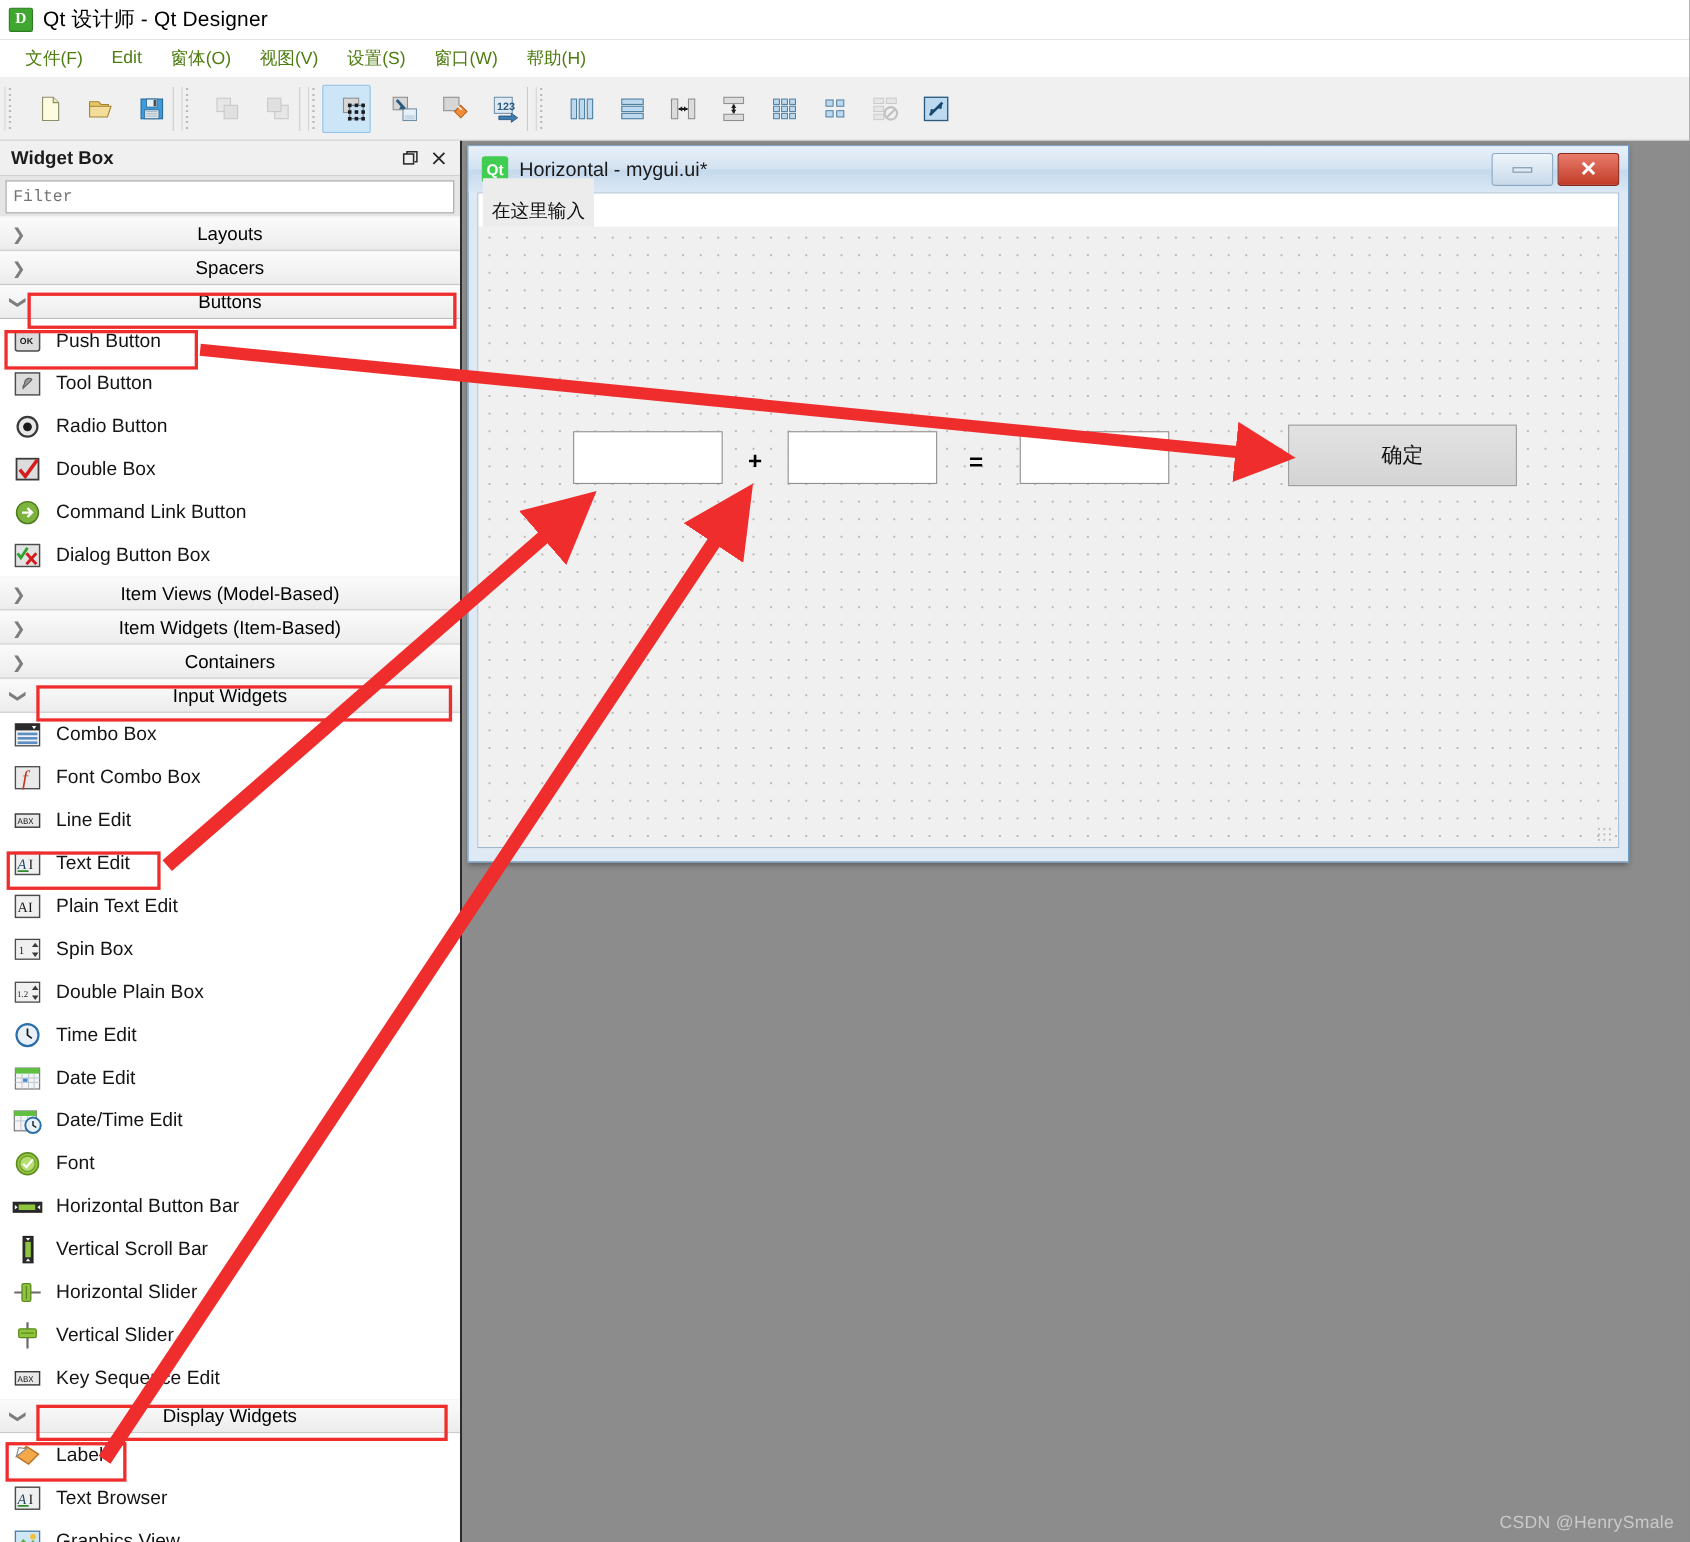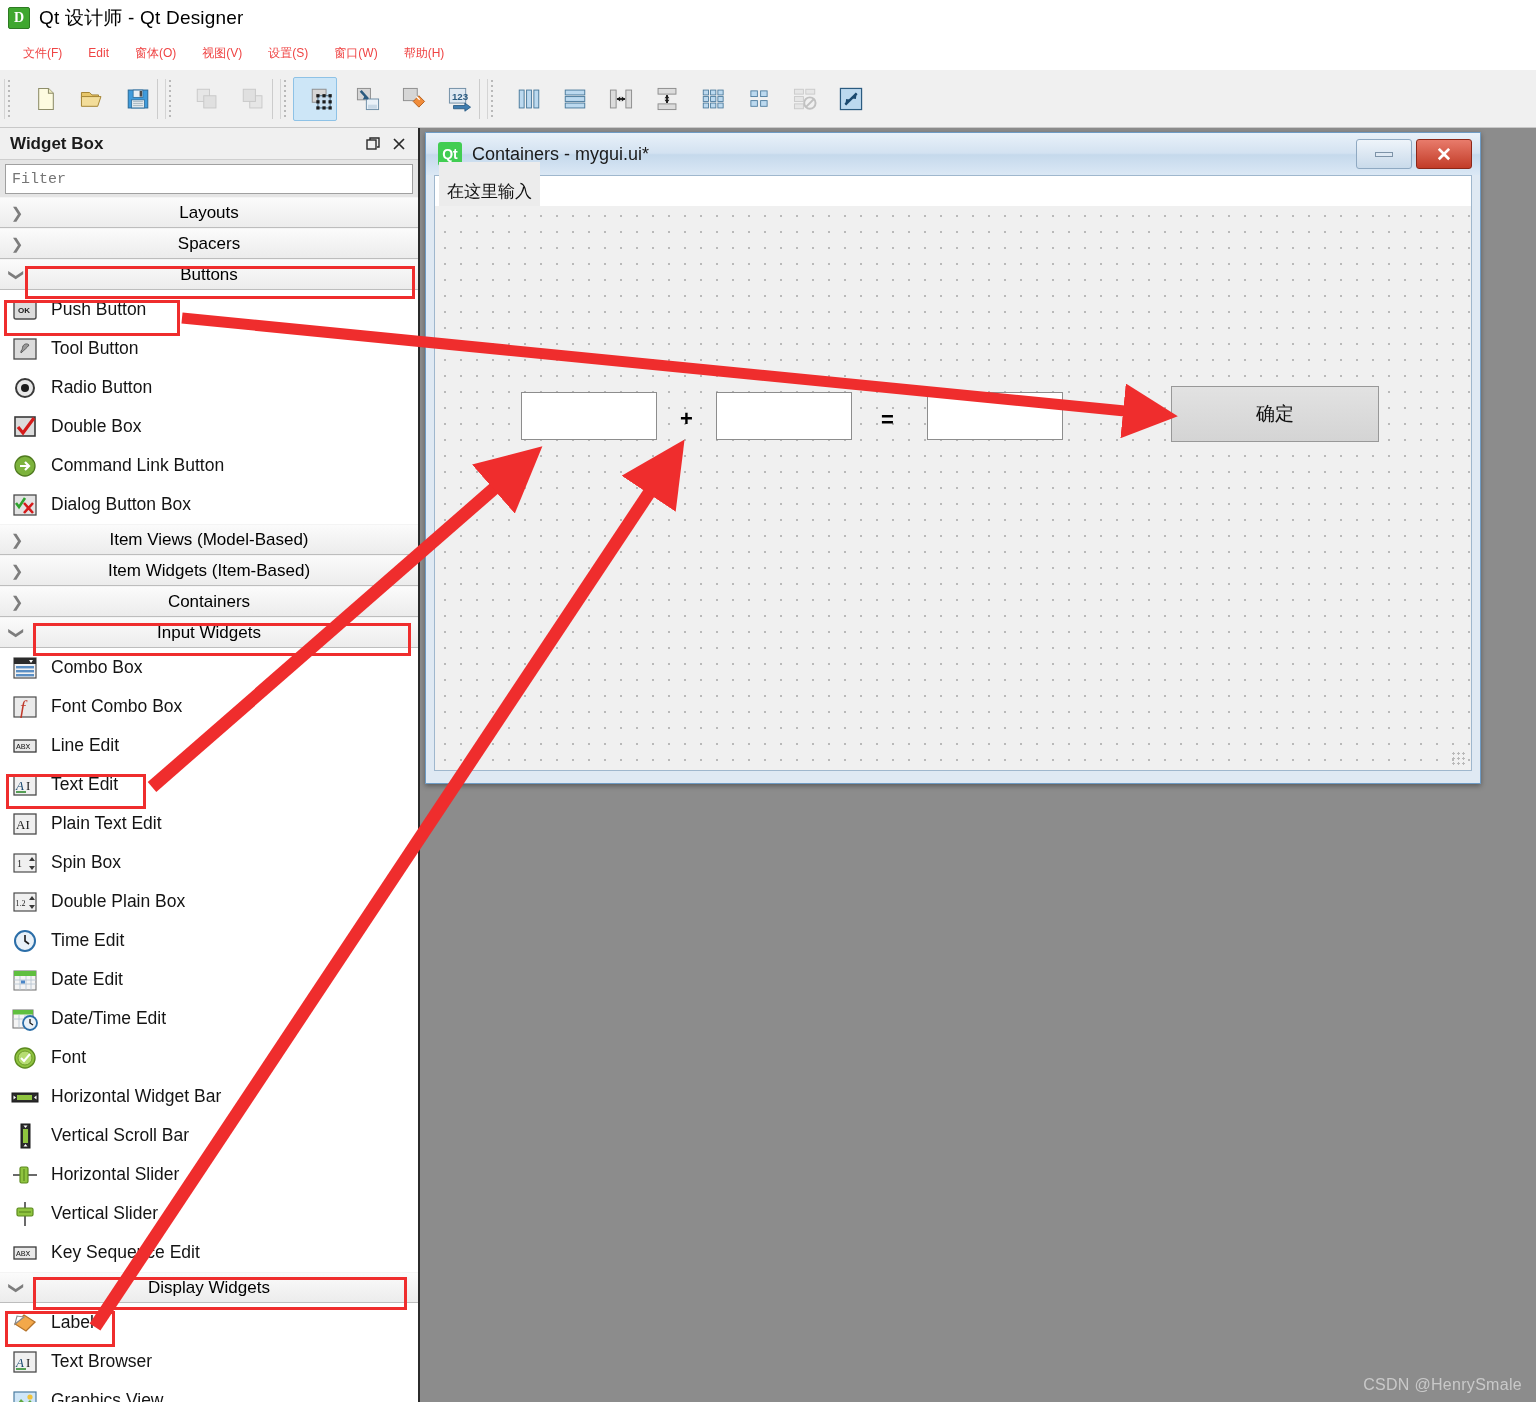--- a/index.html
+++ b/index.html
@@ -23,21 +23,21 @@
     font-family:"Liberation Serif", serif; border-radius:2px; margin-right:9px;
   }
   #app-title{ font-size:19px; color:#000; letter-spacing:.2px; }
 
   
   #menubar{
     position:absolute; left:0; top:36px; width:1536px; height:34px;
     background:#ffffff; display:flex; align-items:center; padding-left:10px;
   }
   .menu-item{
-    font-size:12px; color:#ef4444; padding:2px 13px; cursor:default; white-space:nowrap;
+    font-size:16px; color:#4d7c0f; padding:2px 13px; cursor:default; white-space:nowrap;
   }
 
   
   #toolbar{
     position:absolute; left:0; top:70px; width:1536px; height:58px;
     background:#f0f0f0; border-bottom:1px solid #c8c8c8;
     display:flex; align-items:center;
   }
   .tb-grip{
     width:8px; height:40px; margin:0 4px;
@@ -602,21 +602,21 @@
 
     <div class="wb-item">
       <span class="wi-icon">
         <svg class="icn" viewBox="0 0 28 26">
           <rect x="1" y="9" width="26" height="9" fill="#2b2b2b" stroke="#1b1b1b" stroke-width="1"></rect>
           <rect x="6" y="11" width="15" height="5" fill="#8fc43f"></rect>
           <path d="M5 13.5l-2.5-2v4z" fill="#fff"></path>
             <path d="M23 13.5l2.5-2v4z" fill="#fff"></path>
         </svg>
       </span>
-      <span class="wi-label">Horizontal Widget Bar</span>
+      <span class="wi-label">Horizontal Button Bar</span>
     </div>
 
     <div class="wb-item">
       <span class="wi-icon">
         <svg class="icn" viewBox="0 0 28 26">
           <rect x="10" y="1" width="9" height="24" fill="#2b2b2b" stroke="#1b1b1b" stroke-width="1"></rect>
           <rect x="12" y="6" width="5" height="14" fill="#8fc43f"></rect>
           <path d="M14.5 5l-2-2.5h4z" fill="#fff"></path>
             <path d="M14.5 21l-2 2.5h4z" fill="#fff"></path>
         </svg>
@@ -694,21 +694,21 @@
       <span class="wi-label">Graphics View</span>
     </div>
 
   </div>
 </div>
 
 <div id="formwin">
 
   <div id="form-titlebar">
     <div id="form-qticon">Qt</div>
-    <div id="form-title">Containers - mygui.ui*</div>
+    <div id="form-title">Horizontal - mygui.ui*</div>
     <div class="win-btn" id="btn-min">
         <i></i>
       </div>
     <div class="win-btn" id="btn-close">✕</div>
   </div>
 
   <div id="form-body">
 
     <div id="form-menubar">
       <span id="form-menu-placeholder">在这里输入</span>

